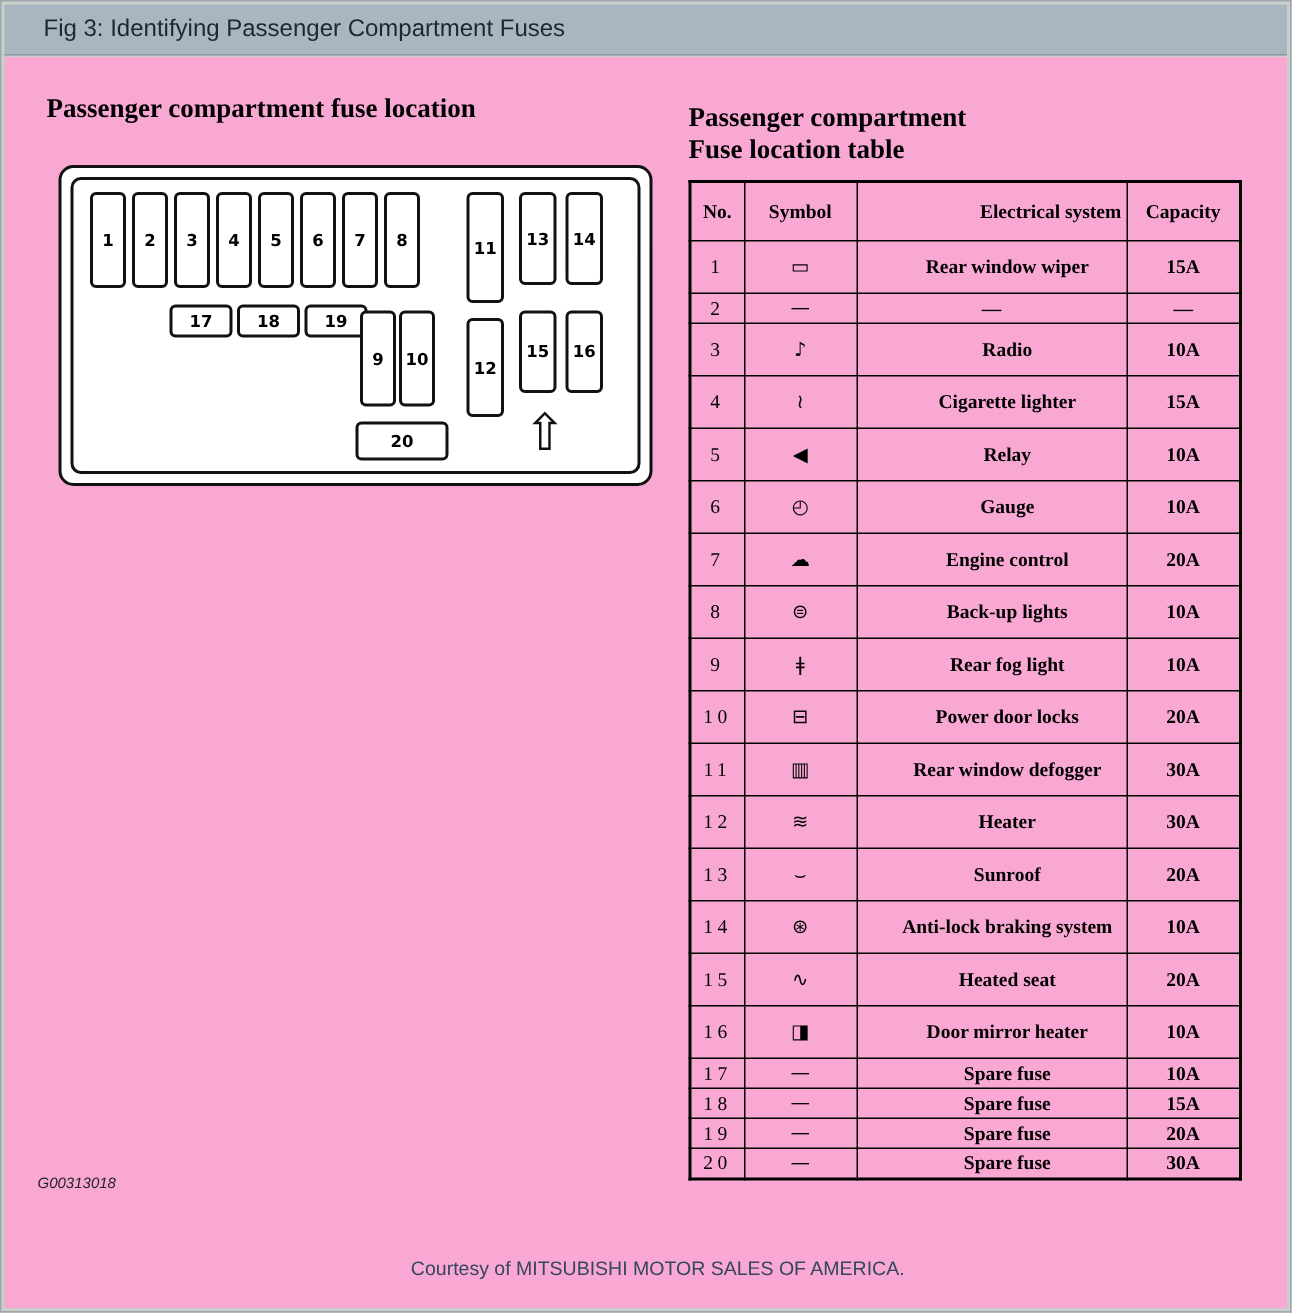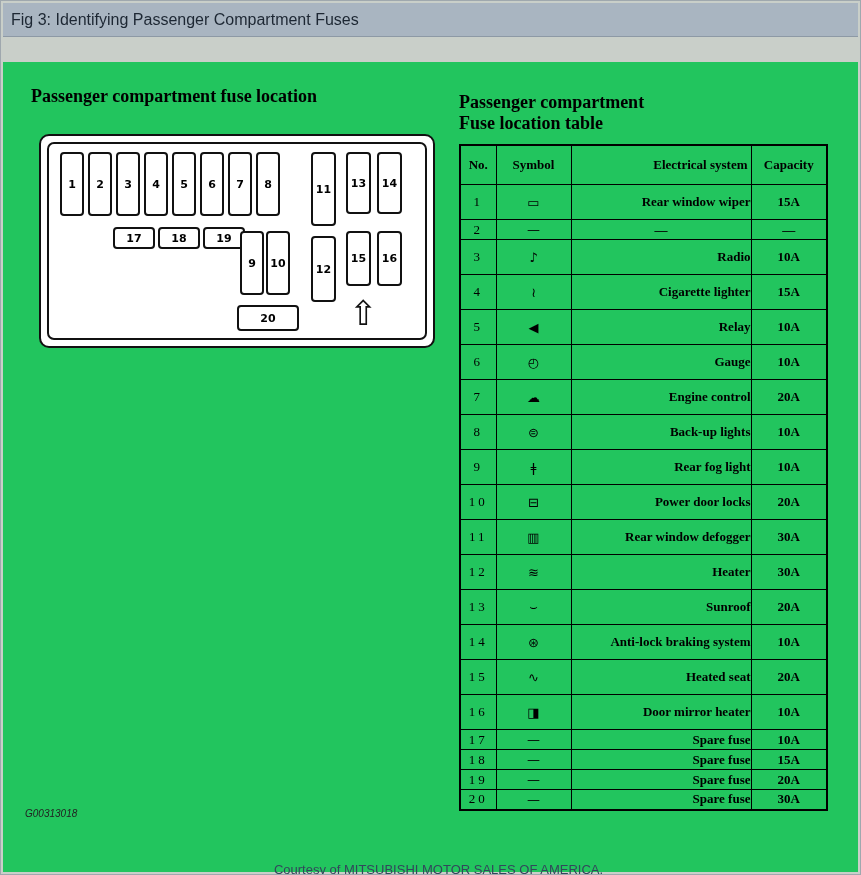--- a/index.html
+++ b/index.html
@@ -17,29 +17,28 @@
     overflow: hidden;
   }
   .titlebar {
     position: absolute;
     top: 2px; left: 2px; right: 2px;
     height: 34px;
     background: #a9b5c1;
     border-bottom: 1px solid #8d99a5;
     display: flex;
     align-items: center;
-    padding-left: 8px;
+    padding-left: 26px;
     font-size: 16px;
     color: #1d2733;
   }
   .content {
     position: absolute;
     top: 37px; left: 2px; right: 2px; bottom: 2px;
-    background: #22c55e;
-    margin-top: 24px;
+    background: #f9a8d4;
   }
   .serif-bold {
     font-family: "Liberation Serif", "DejaVu Serif", serif;
     font-weight: bold;
     color: #000;
   }
   .diagram-title {
     position: absolute;
     left: 28px; top: 24px;
     font-size: 18px;
@@ -101,21 +100,21 @@
   .fuse-table th {
     font-weight: bold;
     height: 22px;
     padding: 11px 3px;
     text-align: center;
   }
   .fuse-table tr.tall td  { height: 35px; }
   .fuse-table tr.short td { height: 20px; }
   .c-no  { width: 36px;  text-align: center; letter-spacing: 3px; font-size: 13px; }
   .c-sym { width: 75px;  text-align: center; font-size: 14px; font-family: "DejaVu Sans", sans-serif; }
-  .c-sys { width: 180px; text-align: right; padding-left: 21px; font-weight: bold; }
+  .c-sys { width: 180px; text-align: center; padding-left: 21px; font-weight: bold; }
   .c-cap { width: 76px;  text-align: center; font-weight: bold; }
   
   .figure-id {
     position: absolute;
     left: 22px; top: 746px;
     font-size: 10px;
     color: #222;
     font-style: italic;
   }
   .courtesy {

